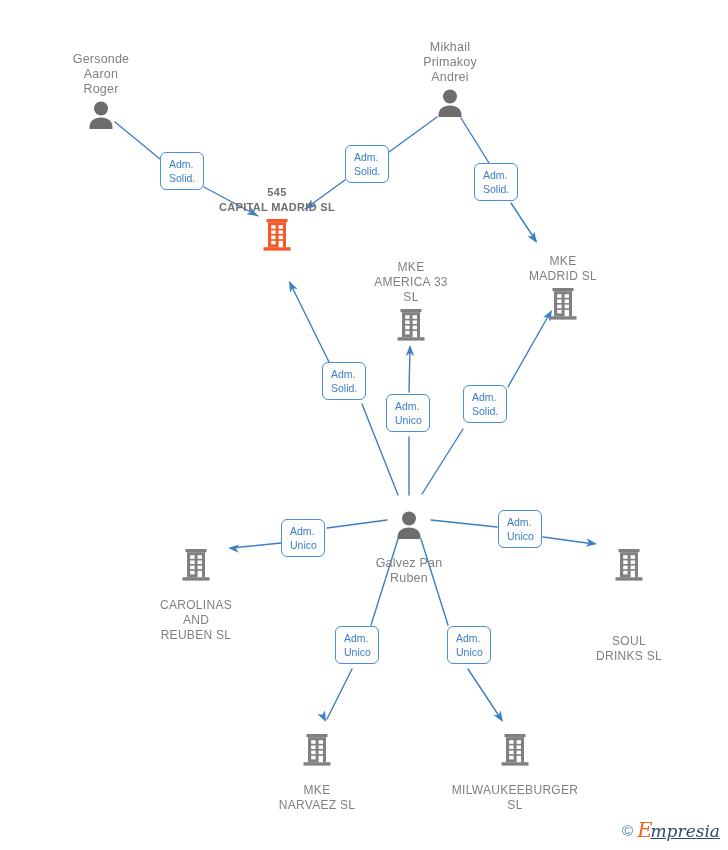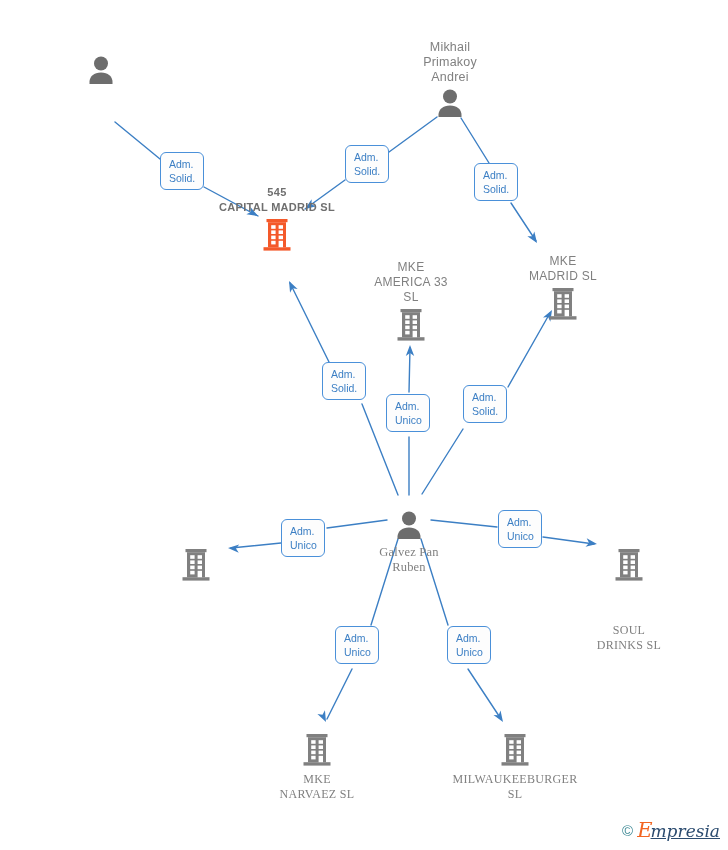--- a/index.html
+++ b/index.html
@@ -52,21 +52,21 @@
     color: #6f6f6f;
     font-weight: bold;
     font-size: 11px;
   }
   .node-icon {
     display: block;
   }
   .node.below .node-icon { order: 2; margin-top: 3px; }
   .node.below .node-label { order: 1; }
   .node.above .node-icon { order: 1; }
-  .node.above .node-label { order: 2; margin-top: 3px; font-family: Liberation Serif, serif; }
+  .node.above .node-label { order: 2; margin-top: 14px; }
 
   .edge-label {
     position: absolute;
     box-sizing: border-box;
     background: #fdfdfd;
     border: 1.4px solid #4a90d9;
     border-radius: 6px;
     color: #3c7fc4;
     font-size: 10.5px;
     line-height: 14px;
@@ -140,20 +140,23 @@
         <polygon points="0,0 -11,-4.2 -8,0 -11,4.2" transform="translate(503,722) rotate(57)"></polygon>
       </g>
   </svg>
 
   <div id="node-layer">
       <div class="node below" style="left: 101px; top: 52px;">
         <span class="node-icon"><svg width="32" height="30" viewBox="0 0 32 30" xmlns="http://www.w3.org/2000/svg">
             <circle cx="16" cy="8.5" r="7" fill="#6d6d6d"></circle>
             <path d="M16 17.5c-7 0-11.5 4.2-11.5 9.3V29h23v-2.2c0-5.1-4.5-9.3-11.5-9.3z" fill="#6d6d6d"></path>
           </svg></span>
+        <span class="node-label">Gersonde
+Aaron
+Roger</span>
       </div>
       <div class="node below" style="left: 450px; top: 40px;">
         <span class="node-icon"><svg width="32" height="30" viewBox="0 0 32 30" xmlns="http://www.w3.org/2000/svg">
             <circle cx="16" cy="8.5" r="7" fill="#6d6d6d"></circle>
             <path d="M16 17.5c-7 0-11.5 4.2-11.5 9.3V29h23v-2.2c0-5.1-4.5-9.3-11.5-9.3z" fill="#6d6d6d"></path>
           </svg></span>
         <span class="node-label">Mikhail
 Primakoy
 Andrei</span>
       </div>
@@ -224,20 +227,23 @@
             <rect x="1.5" y="29.2" width="27" height="3.4" fill="#808080"></rect>
             <rect x="9.2" y="7.2" width="4.4" height="3.6" fill="#ffffff"></rect>
             <rect x="9.2" y="12.4" width="4.4" height="3.6" fill="#ffffff"></rect>
             <rect x="9.2" y="17.6" width="4.4" height="3.6" fill="#ffffff"></rect>
             <rect x="16.6" y="7.2" width="4.4" height="3.6" fill="#ffffff"></rect>
             <rect x="16.6" y="12.4" width="4.4" height="3.6" fill="#ffffff"></rect>
             <rect x="16.6" y="17.6" width="4.4" height="3.6" fill="#ffffff"></rect>
             <rect x="9.2" y="22.8" width="4.4" height="3.6" fill="#ffffff"></rect>
             <rect x="16.6" y="22.8" width="4.4" height="6.4" fill="#ffffff"></rect>
           </svg></span>
+        <span class="node-label company">CAROLINAS
+AND
+REUBEN  SL</span>
       </div>
       <div class="node above" style="left: 629px; top: 548px; gap: 36px;">
         <span class="node-icon"><svg width="30" height="34" viewBox="0 0 30 34" xmlns="http://www.w3.org/2000/svg">
             <rect x="4.5" y="1" width="21" height="3.2" fill="#808080"></rect>
             <rect x="6" y="4.2" width="18" height="25" fill="#808080"></rect>
             <rect x="1.5" y="29.2" width="27" height="3.4" fill="#808080"></rect>
             <rect x="9.2" y="7.2" width="4.4" height="3.6" fill="#ffffff"></rect>
             <rect x="9.2" y="12.4" width="4.4" height="3.6" fill="#ffffff"></rect>
             <rect x="9.2" y="17.6" width="4.4" height="3.6" fill="#ffffff"></rect>
             <rect x="16.6" y="7.2" width="4.4" height="3.6" fill="#ffffff"></rect>

